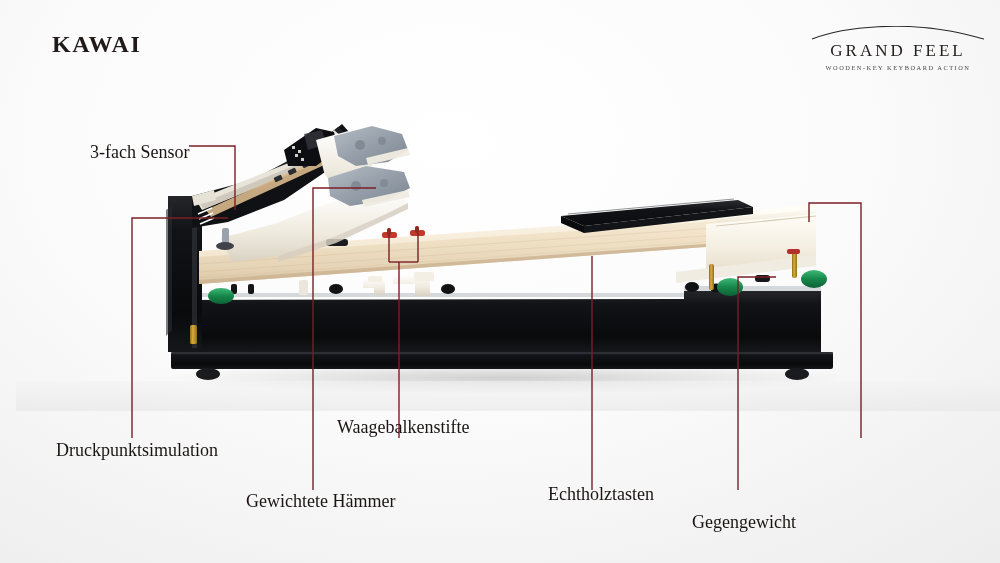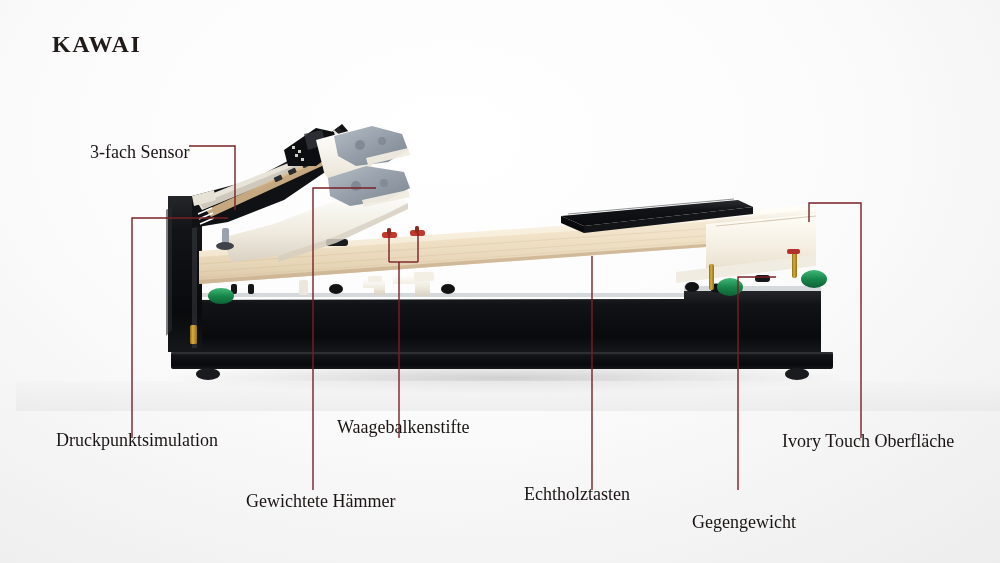--- a/index.html
+++ b/index.html
@@ -42,20 +42,27 @@
   
   svg.art { position:absolute; left:0; top:0; width:1000px; height:563px; }
 </style>
 </head>
 <body>
 
 <div id="stage">
 
   <div class="kawai">KAWAI</div>
 
+  <div class="gf-wrap">
+    <svg class="gf-curve" viewBox="0 0 176 16">
+      <path d="M2 13 C 38 -1, 96 -3, 140 5 C 156 8, 166 11, 174 13" fill="none" stroke="#2a2726" stroke-width="1.1"></path>
+    </svg>
+    <div class="gf-title">GRAND FEEL</div>
+    <div class="gf-sub">WOODEN-KEY  KEYBOARD  ACTION</div>
+  </div>
 
   <svg class="art" viewBox="0 0 1000 563">
     <defs>
       <linearGradient id="woodG" x1="0" y1="0" x2="0" y2="1">
         <stop offset="0%" stop-color="#f7ecd9"></stop>
         <stop offset="35%" stop-color="#f0e1c6"></stop>
         <stop offset="75%" stop-color="#e6d4b6"></stop>
         <stop offset="100%" stop-color="#d9c6a6"></stop>
       </linearGradient>
       <linearGradient id="woodTop" x1="0" y1="0" x2="0" y2="1">
@@ -276,20 +283,19 @@
 
       <path d="M576 490 L576 256"></path>
 
       <path d="M722 490 L722 277 L760 277"></path>
 
       <path d="M845 438 L845 203 L793 203 L793 222"></path>
     </g>
   </svg>
 
   <div class="lbl" style="left:74px;  top:142px;">3-fach Sensor</div>
-  <div class="lbl" style="left:40px;  top:430px;">Druckpunktsimulation</div>
+  <div class="lbl" style="left:40px;  top:440px;">Druckpunktsimulation</div>
   <div class="lbl" style="left:230px; top:491px;">Gewichtete Hämmer</div>
   <div class="lbl" style="left:321px; top:417px;">Waagebalkenstifte</div>
-  <div class="lbl" style="left:508px; top:484px;">Echtholztasten</div>
+  <div class="lbl" style="left:532px; top:484px;">Echtholztasten</div>
   <div class="lbl" style="left:676px; top:512px;">Gegengewicht</div>
-  <div class="lbl" style="left:766px; top:431px;">Ivory Touch Oberfläche</div>
 
 </div>
 
 </body></html>

